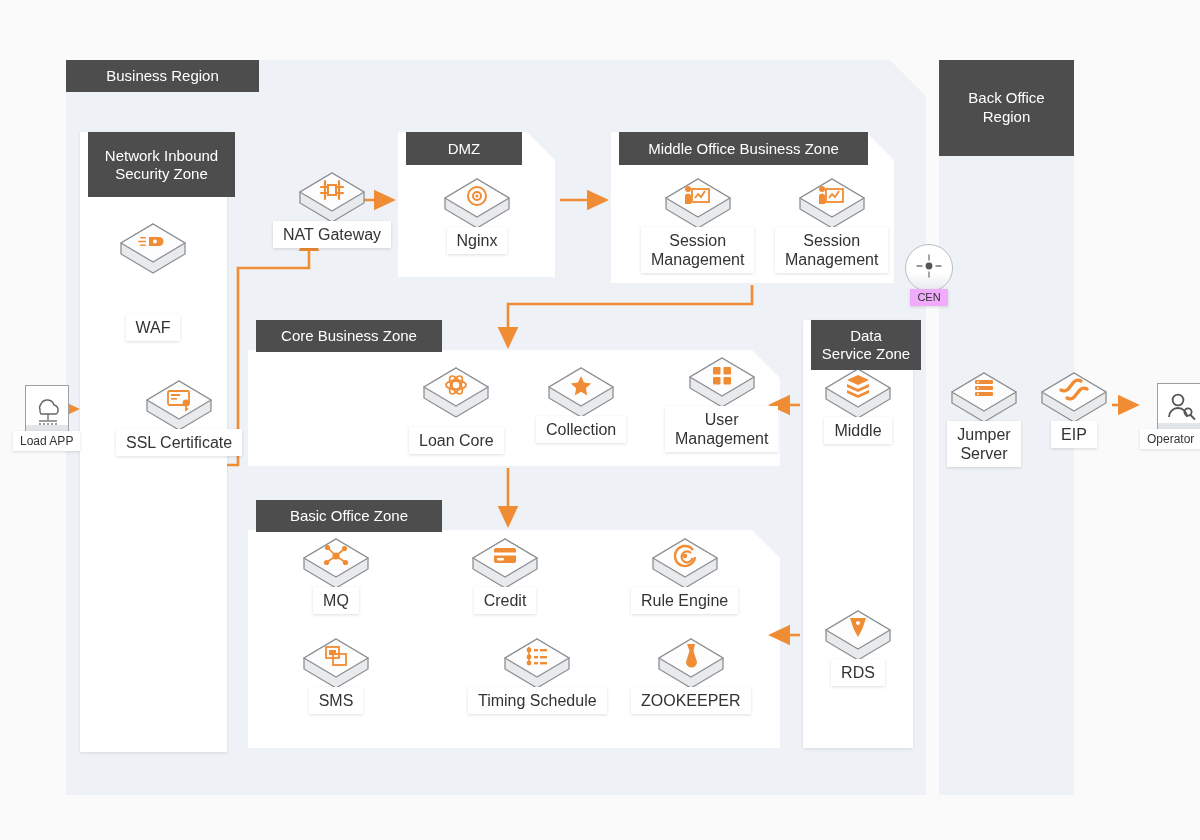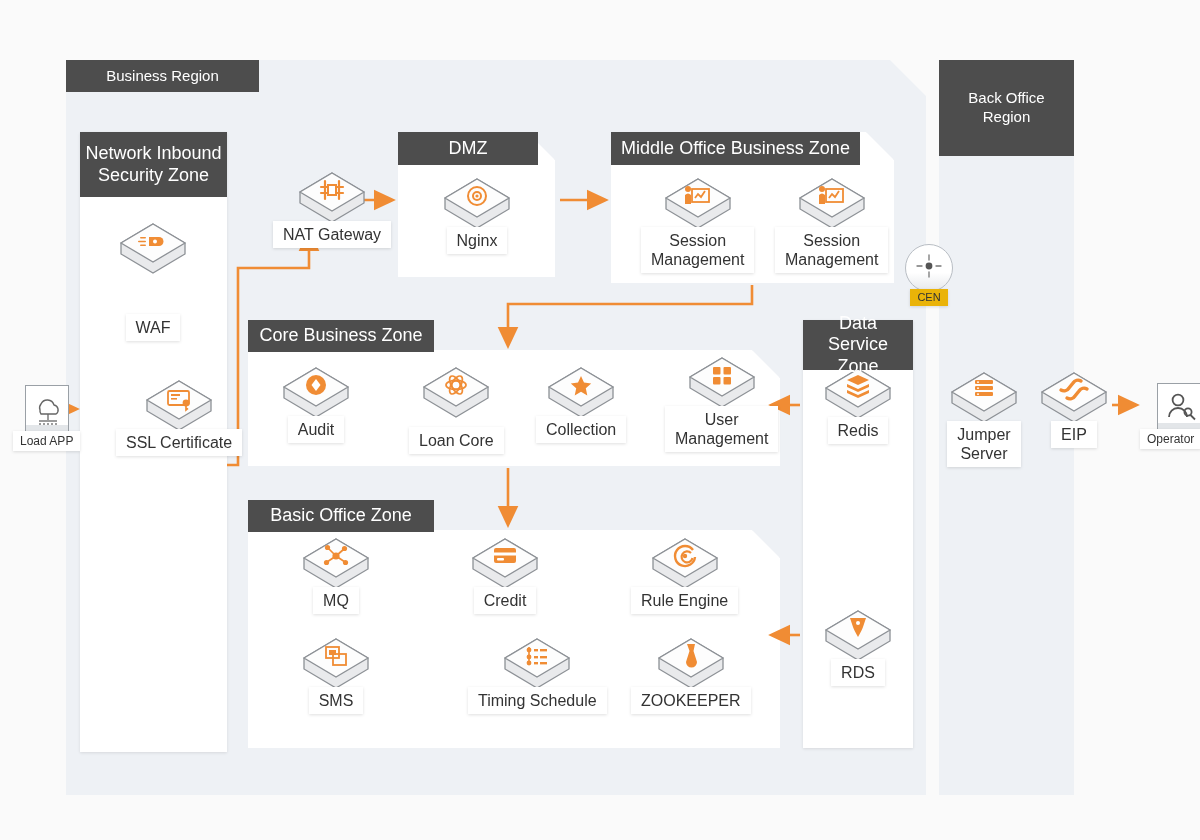--- a/index.html
+++ b/index.html
@@ -41,28 +41,29 @@
     box-shadow:0 1px 3px rgba(0,0,0,.10);
     z-index:3;
   }
   .zone.notched{
     clip-path:polygon(0 0, calc(100% - 28px) 0, 100% 28px, 100% 100%, 0 100%);
   }
   .zone-title{
     position:absolute;
     background:#4d4d4d;
     color:#fff;
-    font-size:18px;
+    font-size:15px;
     line-height:1.2;
     display:flex;align-items:center;justify-content:center;
     text-align:center;
     z-index:7;
     box-sizing:border-box;
     padding:6px 2px;
     white-space:pre-line;
+    margin-left:8px;
   }
 
   
   .node{position:absolute;z-index:5;display:flex;flex-direction:column;align-items:center;}
   .cube{width:74px;height:62px;position:relative;}
   .cube svg{position:absolute;inset:0;}
   .node-label{
     margin-top:-8px;
     background:#fff;
     box-shadow:0 1px 3px rgba(0,0,0,.13);
@@ -91,21 +92,21 @@
   }
 
   
   .cen{position:absolute;z-index:6;display:flex;flex-direction:column;align-items:center;}
   .cen .disc{
     width:46px;height:46px;border-radius:50%;
     background:linear-gradient(#ffffff 60%, #e6e8eb 100%);
     border:1px solid #b9bec4;position:relative;
   }
   .cen .node-label{
-    margin-top:-3px;background:#eab308;box-shadow:0 1px 3px rgba(0,0,0,.13);
+    margin-top:-3px;background:#f0abfc;box-shadow:0 1px 3px rgba(0,0,0,.13);
     font-size:11px;padding:2px 7px;
   }
 
   
   .conn{position:absolute;z-index:4;pointer-events:none;}
 </style>
 </head>
 <body>
 
 <div class="canvas">
@@ -115,21 +116,21 @@
 
   <div class="region" style="left:939px;top:60px;width:135px;height:735px;"></div>
   <div class="region-title" style="left:939px;top:60px;width:135px;height:96px;">Back Office
 Region</div>
 
   <div class="zone" style="left:80px;top:132px;width:147px;height:620px;"></div>
   <div class="zone-title" style="left:80px;top:132px;width:147px;height:65px;">Network Inbound
 Security Zone</div>
 
   <div class="zone notched" style="left:398px;top:132px;width:157px;height:145px;"></div>
-  <div class="zone-title" style="left:398px;top:132px;width:140px;height:33px;">DMZ</div>
+  <div class="zone-title" style="left:398px;top:132px;width:116px;height:33px;">DMZ</div>
 
   <div class="zone notched" style="left:611px;top:132px;width:283px;height:151px;"></div>
   <div class="zone-title" style="left:611px;top:132px;width:249px;height:33px;">Middle Office Business Zone</div>
 
   <div class="zone notched" style="left:248px;top:350px;width:532px;height:116px;"></div>
   <div class="zone-title" style="left:248px;top:320px;width:186px;height:32px;">Core Business Zone</div>
 
   <div class="zone notched" style="left:248px;top:530px;width:532px;height:218px;"></div>
   <div class="zone-title" style="left:248px;top:500px;width:186px;height:32px;">Basic Office Zone</div>
 
@@ -277,31 +278,20 @@
           <path d="M34,25 l3,-4 l3,3 l4,-6"></path>
         </g>
         <circle cx="27" cy="16" r="3" fill="#f08c34"></circle>
         <path d="M24,22 q3,-3 6,0 l0,9 l-6,0 Z" fill="#f08c34"></path>
       </svg>
     </div>
     <div class="node-label">Session
 Management</div>
   </div>
 
-  <div class="node" style="left:279px;top:362px;">
-    <div class="cube">
-      <svg viewBox="0 0 74 62">
-        <path d="M37,6 L69,25 L69,36 L37,55 L5,36 L5,25 Z" fill="#e9eaec" stroke="#8d9196" stroke-width="1.3"></path>
-        <path d="M37,6 L69,25 L37,44 L5,25 Z" fill="#fdfdfd" stroke="#8d9196" stroke-width="1.3"></path>
-        <circle cx="37" cy="23" r="10" fill="#f08c34"></circle>
-        <path d="M37,17 l4.5,6 l-4.5,6 l-4.5,-6 Z" fill="#fff"></path>
-      </svg>
-    </div>
-    <div class="node-label">Audit</div>
-  </div>
 
   <div class="node" style="left:409px;top:362px;gap:11px;">
     <div class="cube">
       <svg viewBox="0 0 74 62">
         <path d="M37,6 L69,25 L69,36 L37,55 L5,36 L5,25 Z" fill="#e9eaec" stroke="#8d9196" stroke-width="1.3"></path>
         <path d="M37,6 L69,25 L37,44 L5,25 Z" fill="#fdfdfd" stroke="#8d9196" stroke-width="1.3"></path>
         <g fill="none" stroke="#f08c34" stroke-width="1.7">
           <circle cx="37" cy="23" r="4.2"></circle>
           <ellipse cx="37" cy="23" rx="10" ry="4.6"></ellipse>
           <ellipse cx="37" cy="23" rx="10" ry="4.6" transform="rotate(60 37 23)"></ellipse>
@@ -444,21 +434,21 @@
       <svg viewBox="0 0 74 62">
         <path d="M37,6 L69,25 L69,36 L37,55 L5,36 L5,25 Z" fill="#e9eaec" stroke="#8d9196" stroke-width="1.3"></path>
         <path d="M37,6 L69,25 L37,44 L5,25 Z" fill="#fdfdfd" stroke="#8d9196" stroke-width="1.3"></path>
         <g fill="#f08c34">
           <path d="M37,12 l11,5 l-11,5 l-11,-5 Z"></path>
           <path d="M26,21 l11,5 l11,-5 l0,3 l-11,5 l-11,-5 Z"></path>
           <path d="M26,27 l11,5 l11,-5 l0,3 l-11,5 l-11,-5 Z"></path>
         </g>
       </svg>
     </div>
-    <div class="node-label">Redis</div>
+    <div class="node-label">Middle</div>
   </div>
 
   <div class="node" style="left:821px;top:605px;">
     <div class="cube">
       <svg viewBox="0 0 74 62">
         <path d="M37,6 L69,25 L69,36 L37,55 L5,36 L5,25 Z" fill="#e9eaec" stroke="#8d9196" stroke-width="1.3"></path>
         <path d="M37,6 L69,25 L37,44 L5,25 Z" fill="#fdfdfd" stroke="#8d9196" stroke-width="1.3"></path>
         <path d="M29,13 h16 l-3,9 q-1,3 -5,10 q-4,-7 -5,-10 Z" fill="#f08c34"></path>
         <circle cx="37" cy="18" r="2" fill="#fff"></circle>
       </svg>

